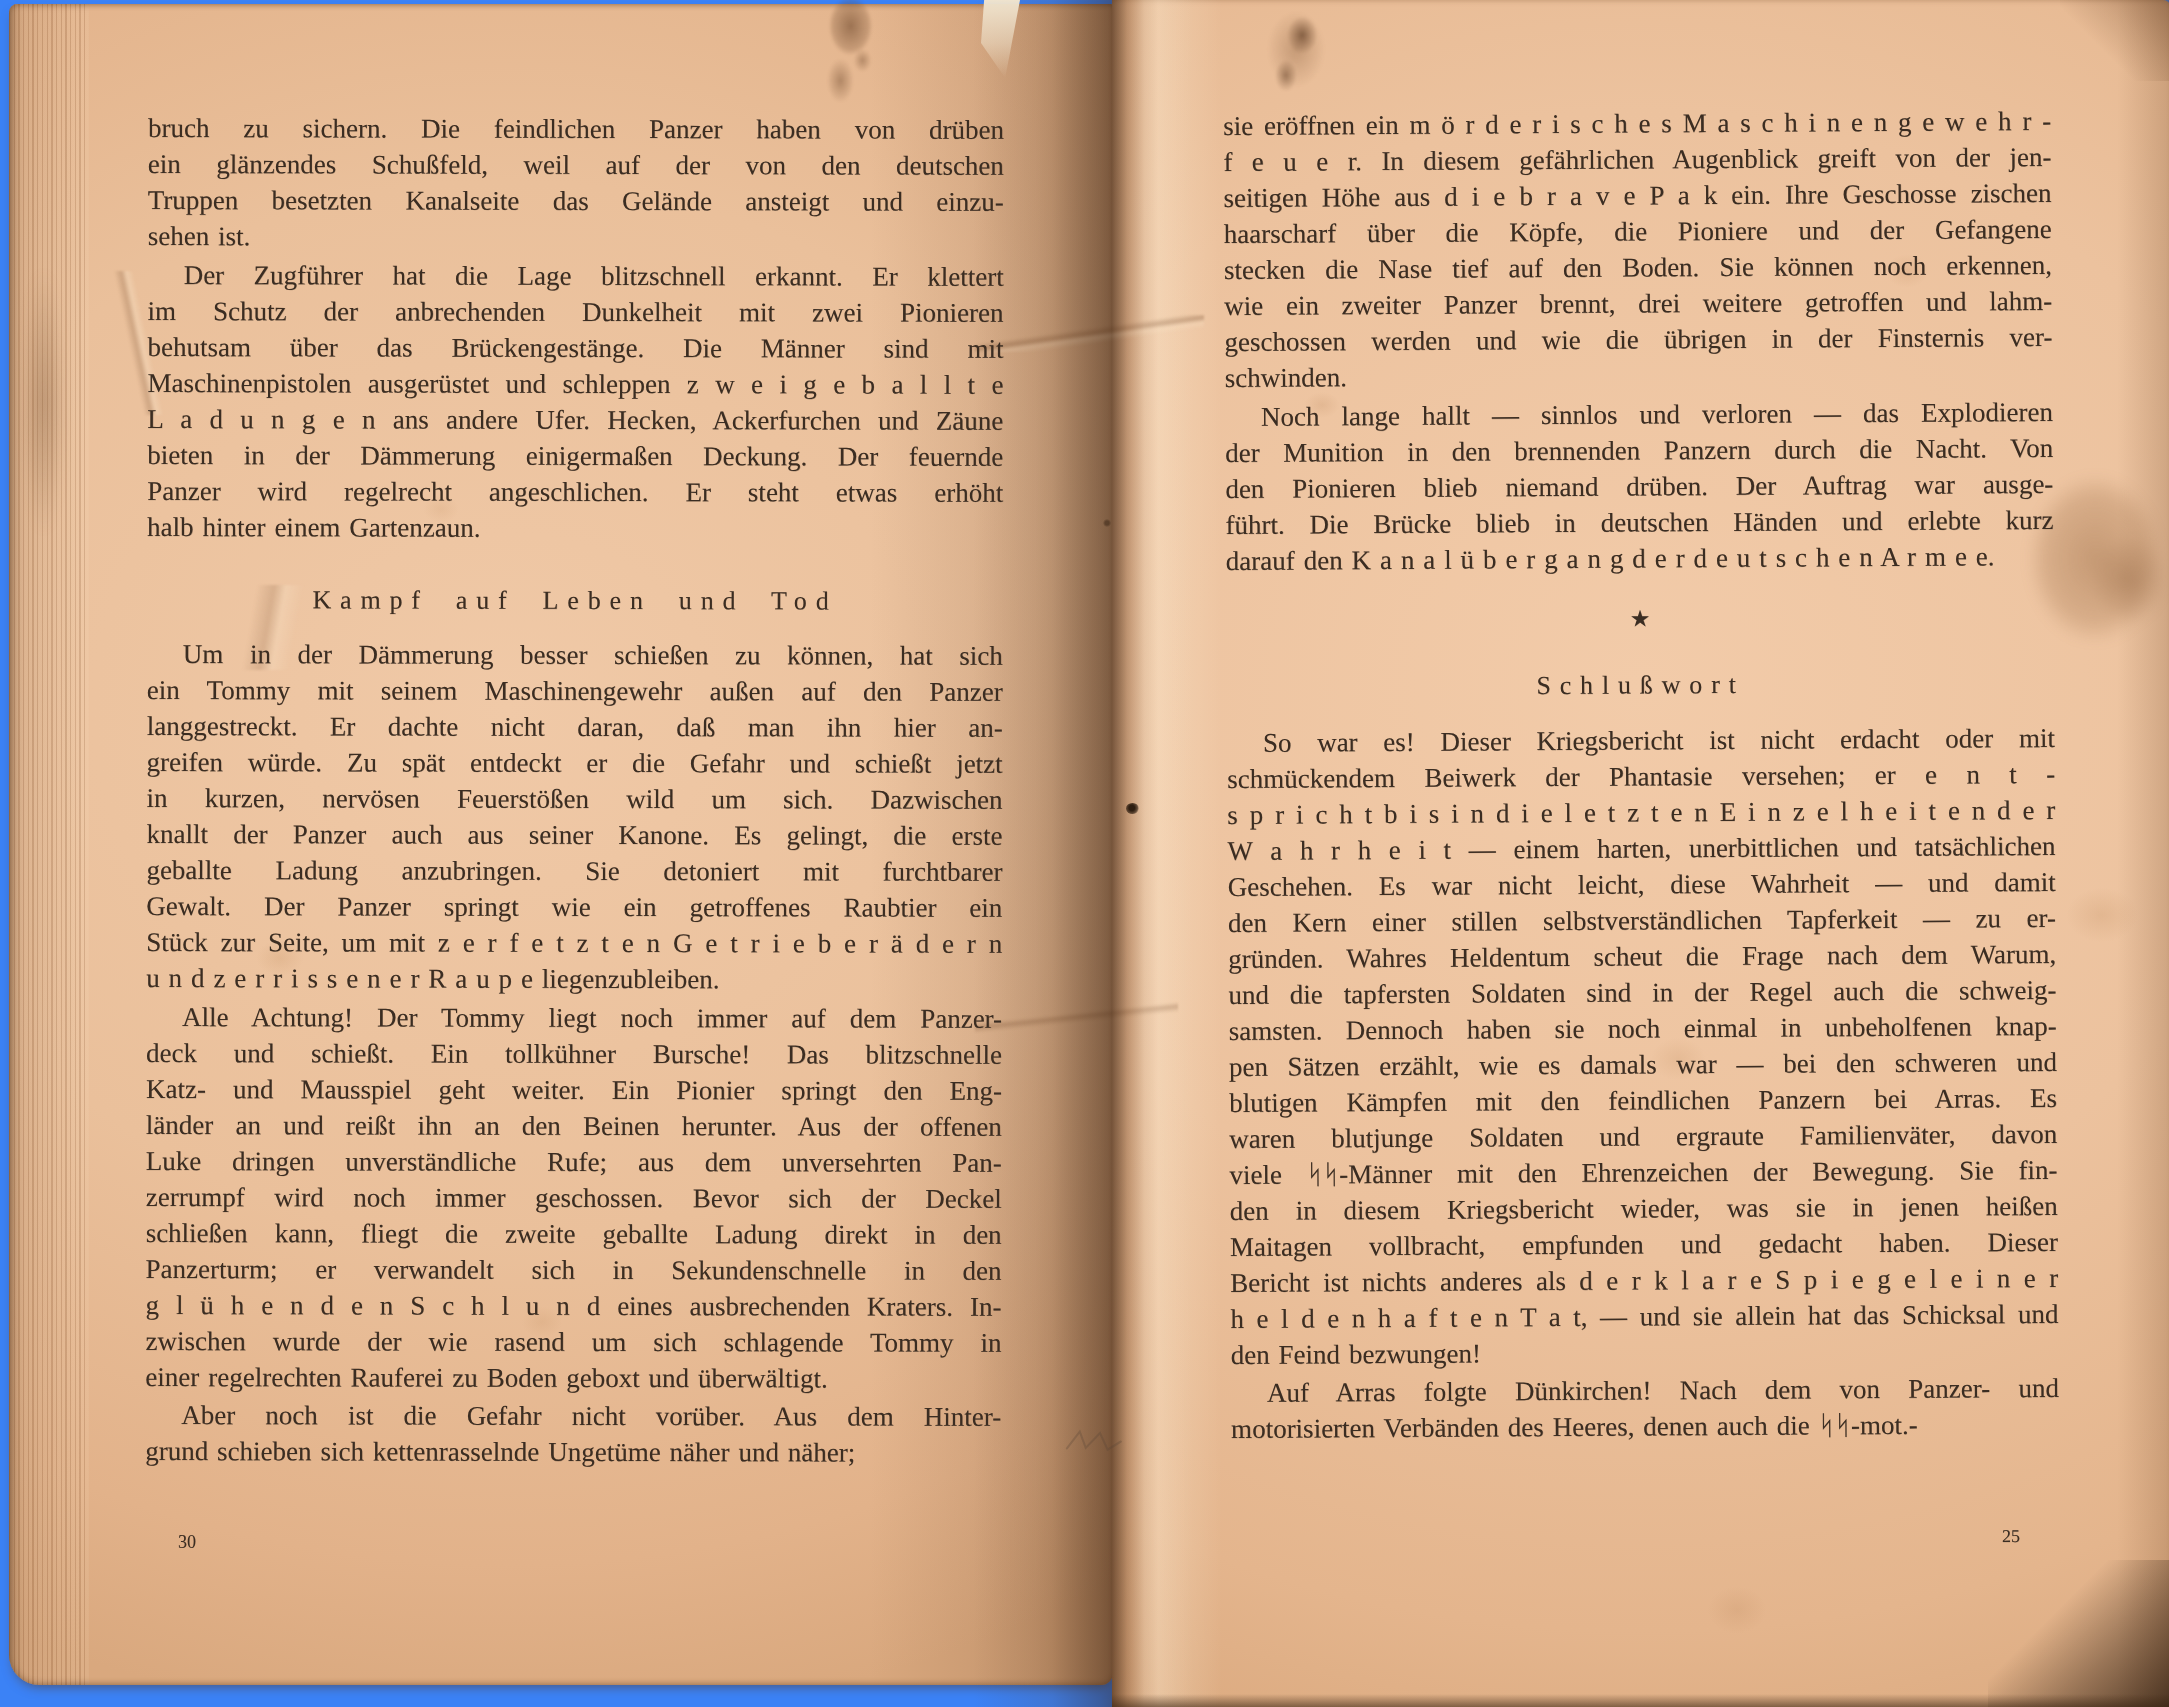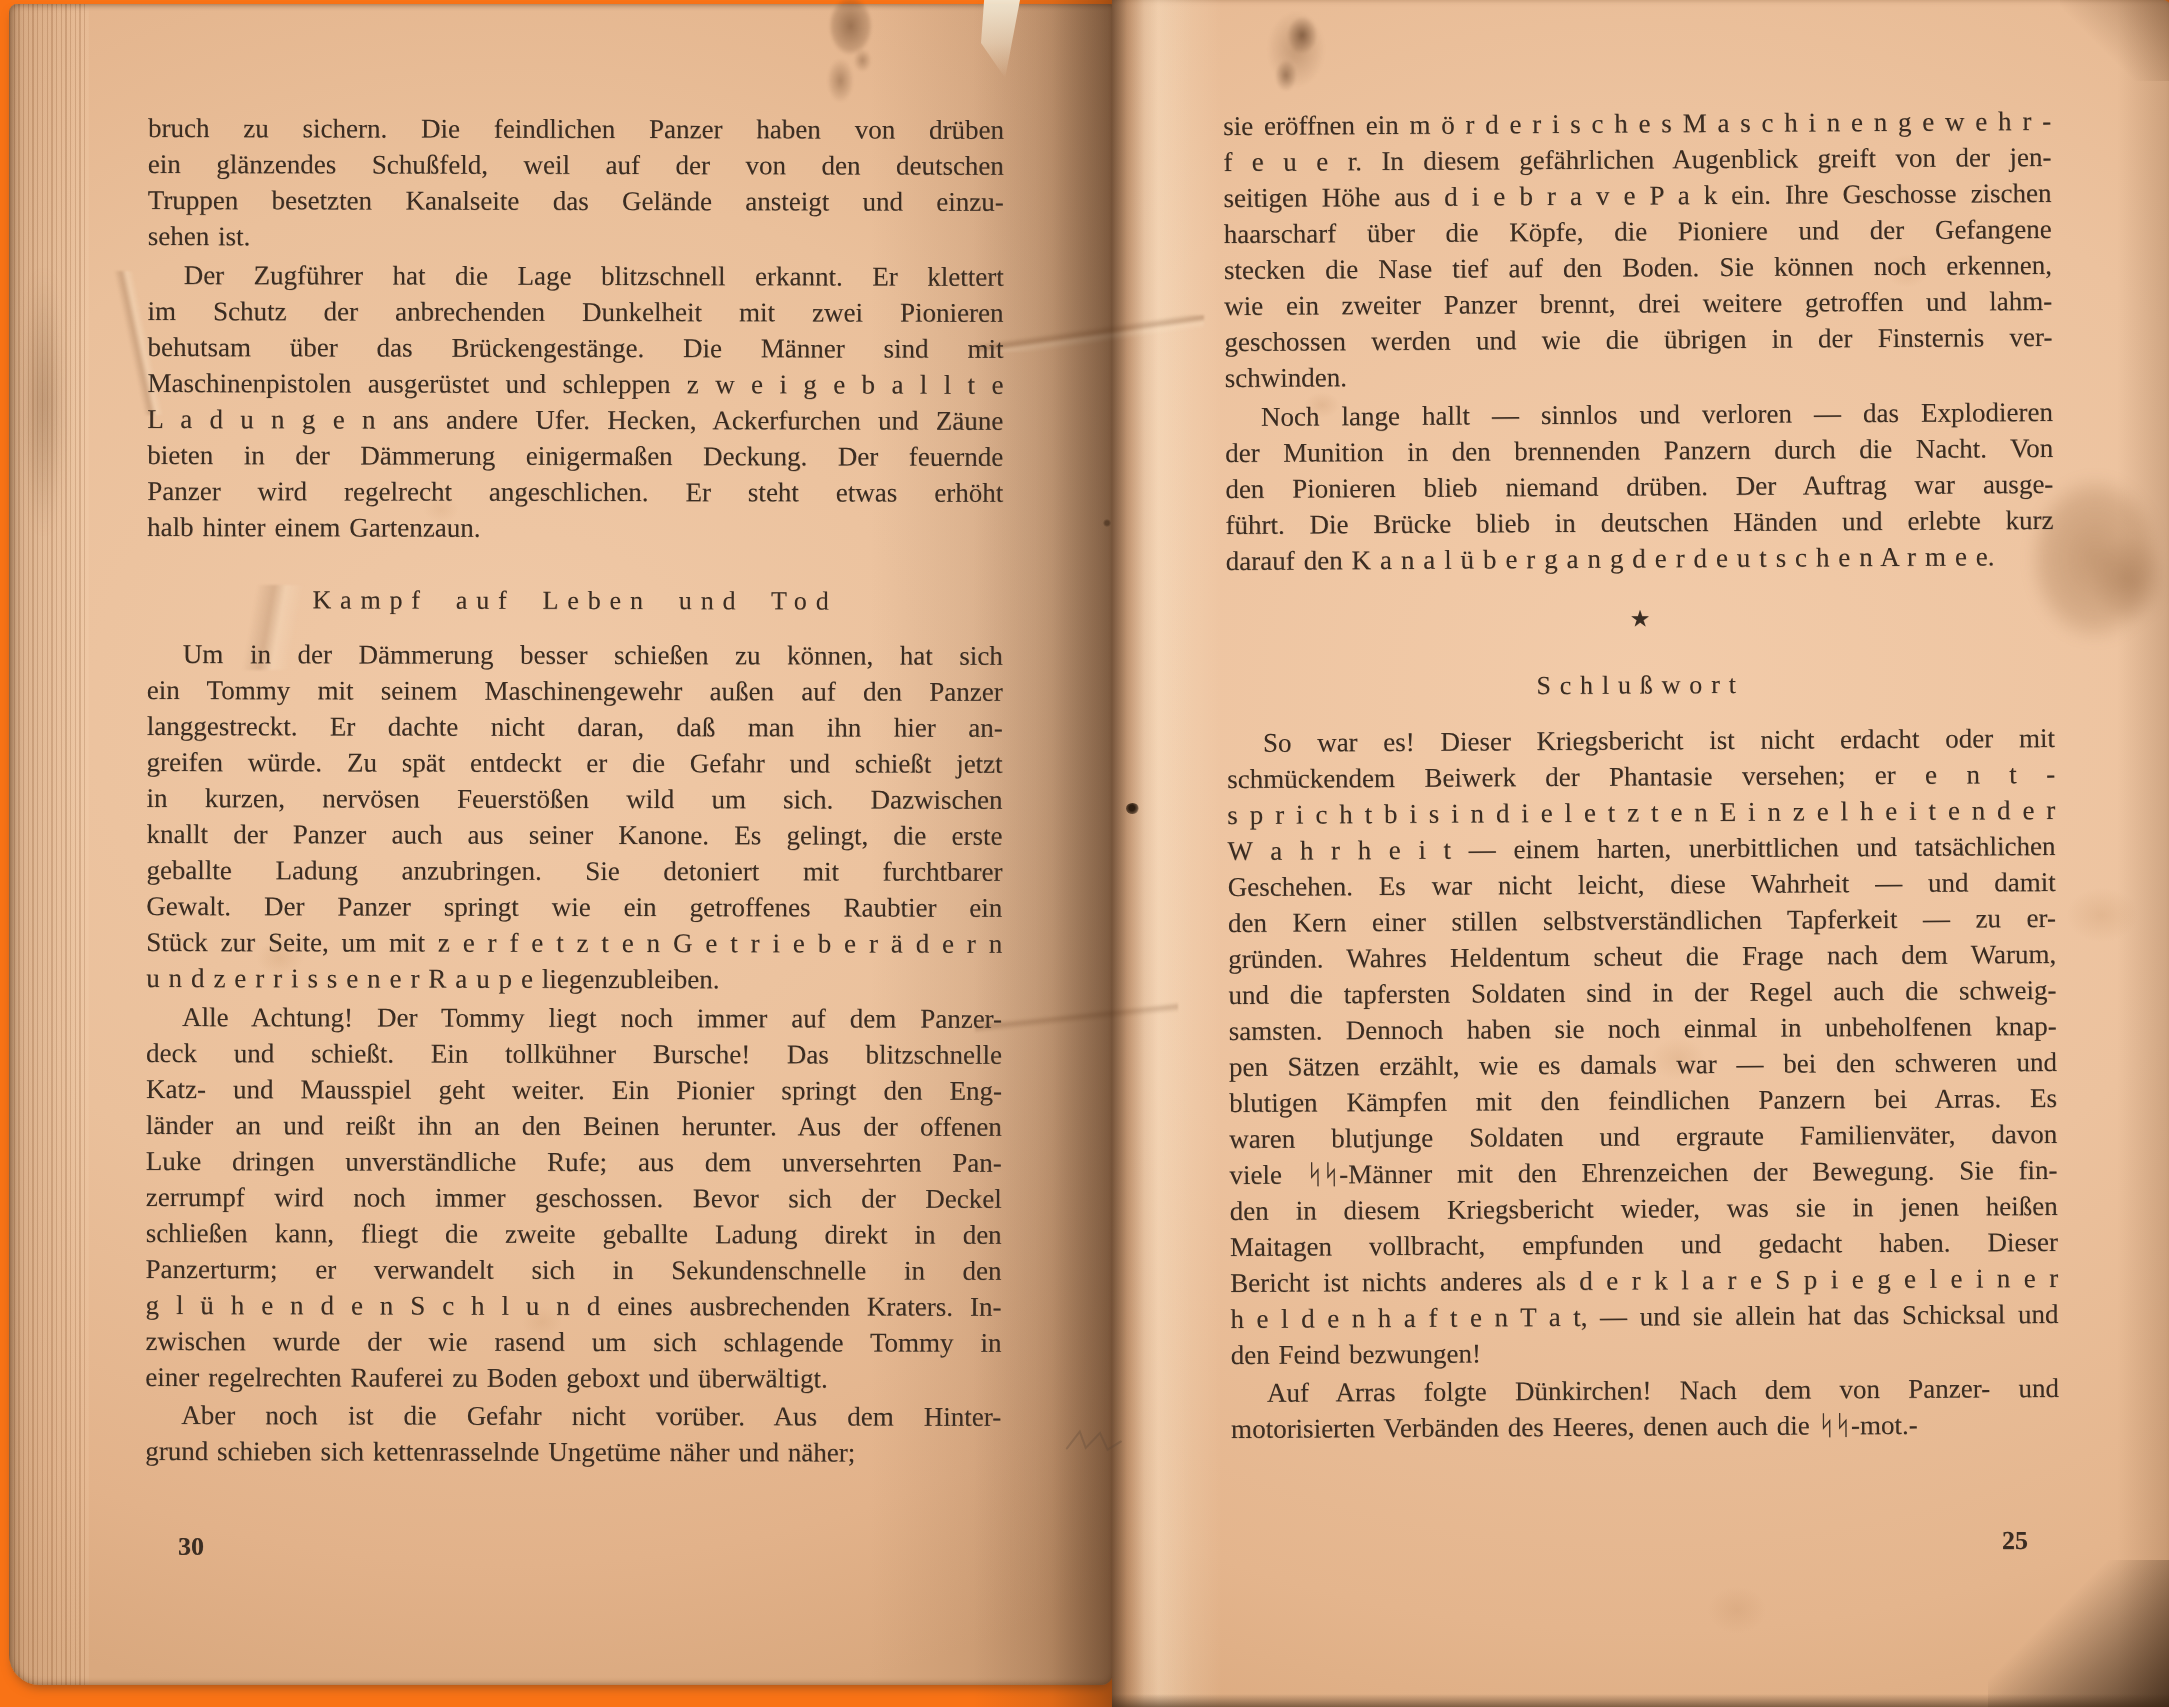--- a/index.html
+++ b/index.html
@@ -1,18 +1,18 @@
 <!DOCTYPE html>
 <html style="font-size:13.6px"><head>
 <meta charset="utf-8">
 <style>
   html,body { margin:0; padding:0; background:#ffffff; }
   .canvas {
     position:relative; width:2170px; height:1708px; overflow:hidden;
-    background:#f97316;
+    background:#3b82f6;
     font-family:"Liberation Serif","DejaVu Serif","DejaVu Sans",serif;
   }
   
   .page { position:absolute; overflow:hidden; }
   .page-left {
     left:8.5px; top:4.2px; width:1104px; height:1681px; z-index:1;
     border-radius:8.5px 2.5px 12px 30.5px;
     background:
       radial-gradient(1187px 1017px at 45% 42%, #f0c9a7 0%, #eac09b 52%, #e2b28a 84%, #d9a87e 100%);
     box-shadow:
@@ -142,22 +142,22 @@
   .para + .para { margin-top:2.5px; }
   .tline { text-align:justify; text-align-last:justify; }
   .tline.last { text-align-last:left; }
   .tline.ind { text-indent:36px; }
   .heading {
     margin:37px 0 18.6px; text-align:center;
     font-size:26px; letter-spacing:.34em; word-spacing:.45em;
   }
   .star { margin:25.4px 0 5.1px; text-align:center; font-size:23px; letter-spacing:0; }
   .star + .heading { margin-top:30.5px; }
-  .pagenum { position:absolute; z-index:4; color:#3b2d22; font-size:26px;
-    text-shadow:0.3px 0.3px 0 rgba(59,45,34,.35);font-weight:bold; }
+  .pagenum { position:absolute; z-index:4; color:#3b2d22; font-size:18px;
+    text-shadow:0.3px 0.3px 0 rgba(59,45,34,.35); }
   .pagenum-left  { left:178px;  top:1532px; }
   .pagenum-right { left:2002px; top:1526px; transform:rotate(-.35deg); }
 </style>
 </head>
 <body>
 
 <div class="canvas">
 
   <div class="page page-left">
     <div class="fore-edge"></div>

